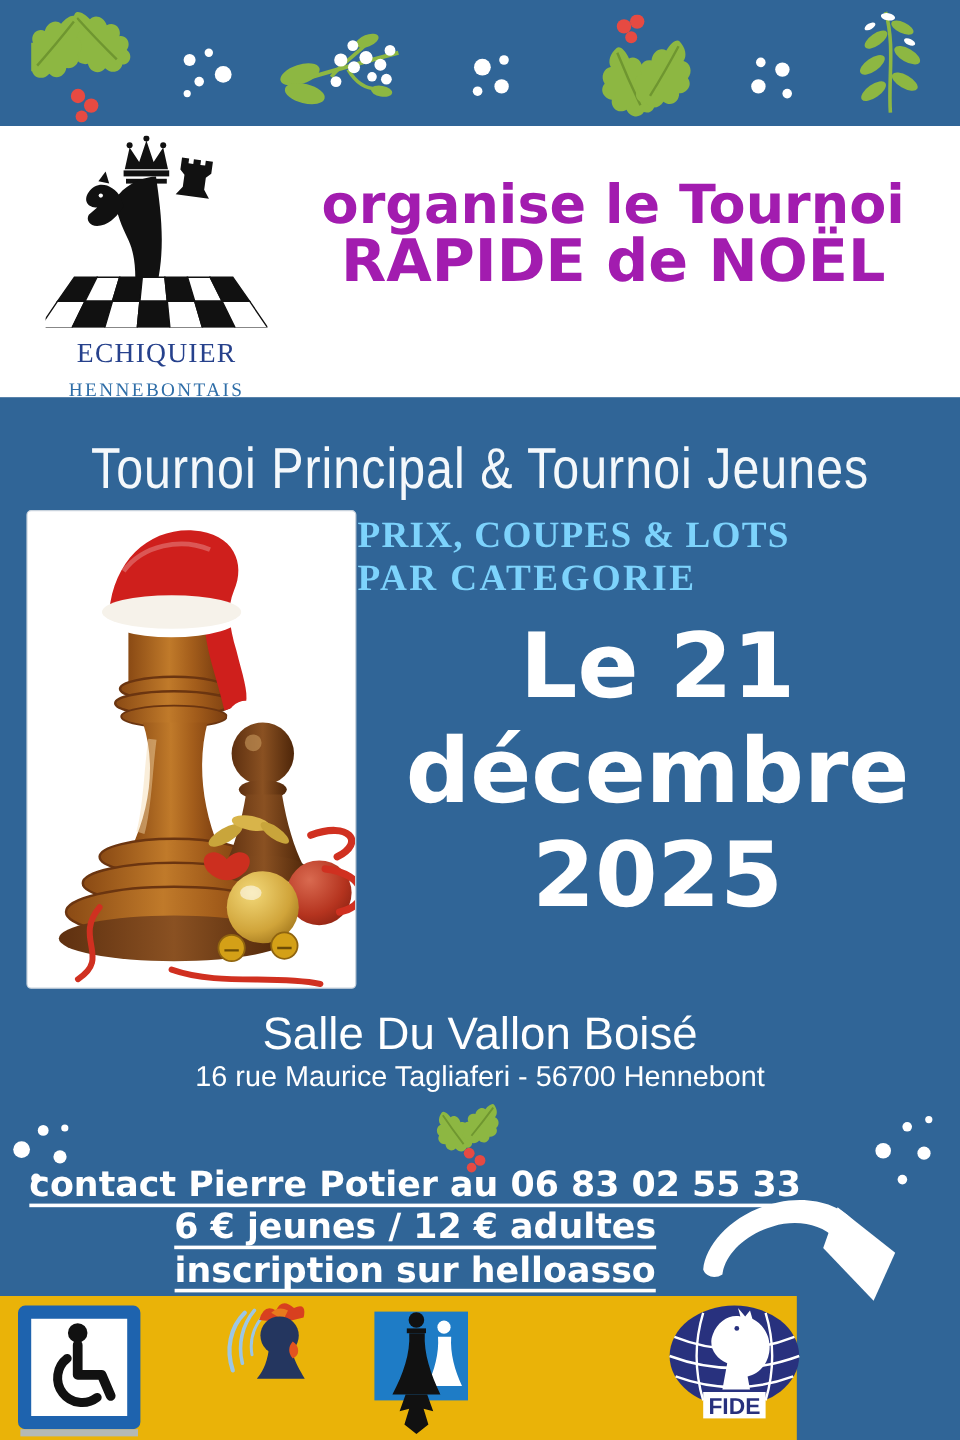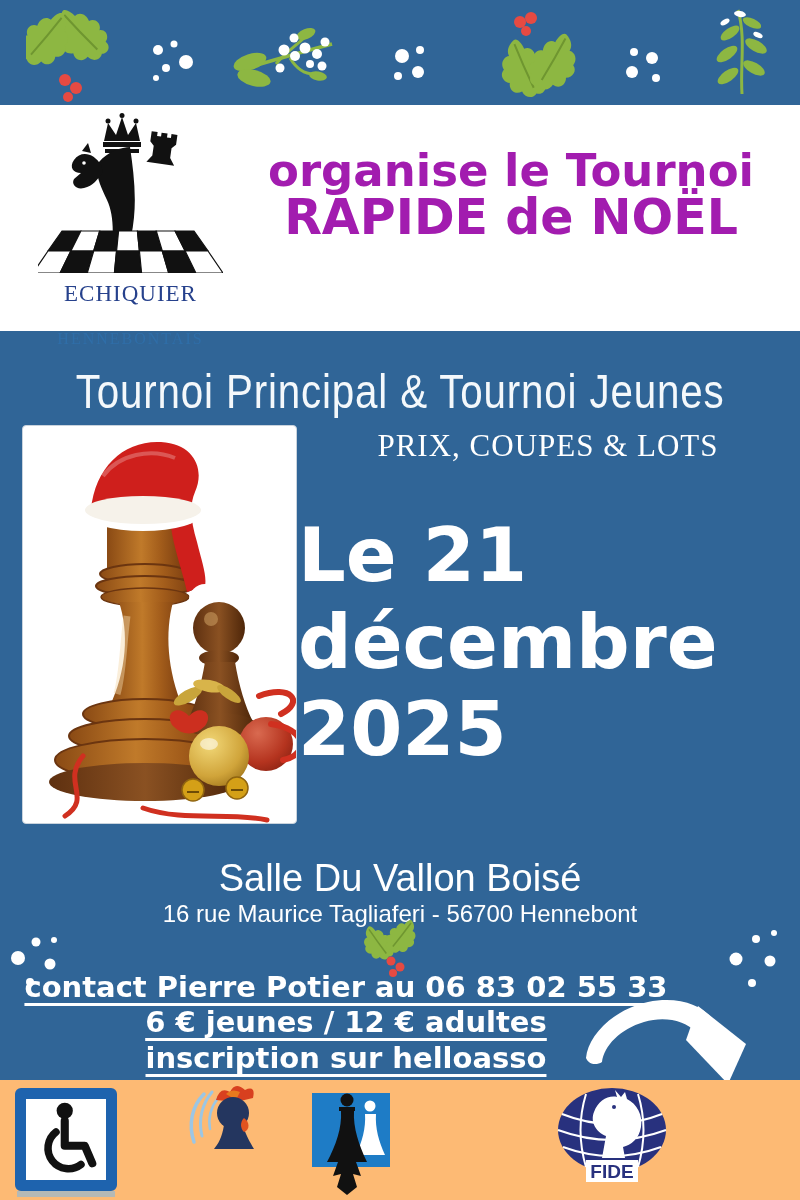--- a/index.html
+++ b/index.html
@@ -17,38 +17,38 @@
   .headline .l1{font-size:45px;line-height:1.0;}
   .headline .l2{font-size:49px;line-height:1.0;}
   
   .band{left:0;top:344px;width:800px;height:94px;display:flex;align-items:center;justify-content:center;}
   .band span{display:inline-block;transform:scaleX(.84);color:#f4f8fb;font-size:48px;
              font-weight:400;letter-spacing:1px;white-space:nowrap;}
   
   .photo{left:22px;top:425px;width:273px;height:397px;background:#ffffff;border-radius:4px;
          border:1px solid #c9d3dd;overflow:hidden;}
   
-  .prizes{left:298px;top:428px;width:500px;text-align:center;color:#ffffff;
-          font-family:"Liberation Serif",serif;font-weight:normal;}
+  .prizes{left:298px;top:428px;width:500px;color:#7dd3fc;
+          font-family:"Liberation Serif",serif;font-weight:bold;}
   .prizes .p1{font-size:31px;letter-spacing:1px;line-height:1.15;}
   .prizes .p2{font-size:31px;letter-spacing:2px;line-height:1.15;}
   
-  .date{left:298px;top:512px;width:500px;color:#ffffff;
+  .date{left:298px;top:512px;width:500px;text-align:center;color:#ffffff;
         font-family:"DejaVu Sans",sans-serif;font-weight:bold;font-size:75px;line-height:1.16;}
   
-  .venue{left:0;top:842px;width:800px;text-align:center;color:#ffffff;font-weight:400;margin-top:16px;}
+  .venue{left:0;top:842px;width:800px;text-align:center;color:#ffffff;font-weight:400;}
   .venue .v1{font-size:38px;line-height:1.1;}
   .venue .v2{font-size:24px;line-height:1.15;}
   
   .contact{left:0;top:970px;width:692px;text-align:center;color:#ffffff;
            font-family:"DejaVu Sans",sans-serif;font-weight:bold;}
   .contact div{font-size:29px;line-height:1.22;text-decoration:underline;
                text-decoration-thickness:3px;text-underline-offset:6px;}
   
-  .footer{left:0;top:1080px;width:800px;height:120px;background:#fdba74;}
+  .footer{left:0;top:1080px;width:664px;height:120px;background:#eab308;}
   .access{left:15px;top:1088px;width:102px;height:103px;border:11px solid #1e63ae;
           border-radius:6px;background:#fff;box-sizing:border-box;}
   .accessbar{left:17px;top:1191px;width:98px;height:6px;background:#b5b9b5;}
   .bzh-square{left:312px;top:1093px;width:78px;height:74px;background:#1e7cc6;}
 </style>
 </head>
 <body>
 
 <div class="poster">
 
@@ -168,21 +168,21 @@
             <polygon points="10,138 32.85714285714286,138 22.142857142857142,160 -5,160" fill="#fff" stroke="#111" stroke-width="1.2"></polygon>
             <polygon points="32.85714285714286,138 55.714285714285715,138 49.285714285714285,160 22.142857142857142,160" fill="#111" stroke="#111" stroke-width="1.2"></polygon>
             <polygon points="55.714285714285715,138 78.57142857142857,138 76.42857142857143,160 49.285714285714285,160" fill="#fff" stroke="#111" stroke-width="1.2"></polygon>
             <polygon points="78.57142857142857,138 101.42857142857143,138 103.57142857142857,160 76.42857142857143,160" fill="#111" stroke="#111" stroke-width="1.2"></polygon>
             <polygon points="101.42857142857143,138 124.28571428571429,138 130.71428571428572,160 103.57142857142857,160" fill="#fff" stroke="#111" stroke-width="1.2"></polygon>
             <polygon points="124.28571428571429,138 147.14285714285714,138 157.85714285714286,160 130.71428571428572,160" fill="#111" stroke="#111" stroke-width="1.2"></polygon>
             <polygon points="147.14285714285714,138 170,138 185,160 157.85714285714286,160" fill="#fff" stroke="#111" stroke-width="1.2"></polygon>
           </g>
       </svg>
       <div class="club-name" style="margin-top:4px">ECHIQUIER</div>
-      <div class="club-sub" style="margin-top:23px">HENNEBONTAIS</div>
+      <div class="club-sub" style="margin-top:9px">HENNEBONTAIS</div>
     </div>
     <div class="abs headline" style="top:43px">
       <div class="l1">organise le Tournoi</div>
       <div class="l2">RAPIDE de NOËL</div>
     </div>
   </div>
 
   <div class="abs band">
     <span>Tournoi Principal &amp; Tournoi Jeunes</span>
   </div>
@@ -253,20 +253,21 @@
 
       <path d="M236,270 C268,258 282,276 258,288" stroke="#d03020" stroke-width="6" fill="none" stroke-linecap="round"></path>
       <path d="M248,298 C282,302 288,328 260,334" stroke="#d03020" stroke-width="6" fill="none" stroke-linecap="round"></path>
       <path d="M60,330 C38,356 70,372 42,390" stroke="#d03020" stroke-width="5" fill="none" stroke-linecap="round"></path>
       <path d="M120,382 C160,396 205,386 244,394" stroke="#d03020" stroke-width="5" fill="none" stroke-linecap="round"></path>
     </svg>
   </div>
 
   <div class="abs prizes">
     <div class="p1">PRIX, COUPES &amp; LOTS</div>
+    <div class="p2">PAR CATEGORIE</div>
   </div>
 
   <div class="abs date">
     <div>Le 21</div>
     <div>décembre</div>
     <div>2025</div>
   </div>
 
   <div class="abs venue">
     <div class="v1">Salle Du Vallon Boisé</div>

